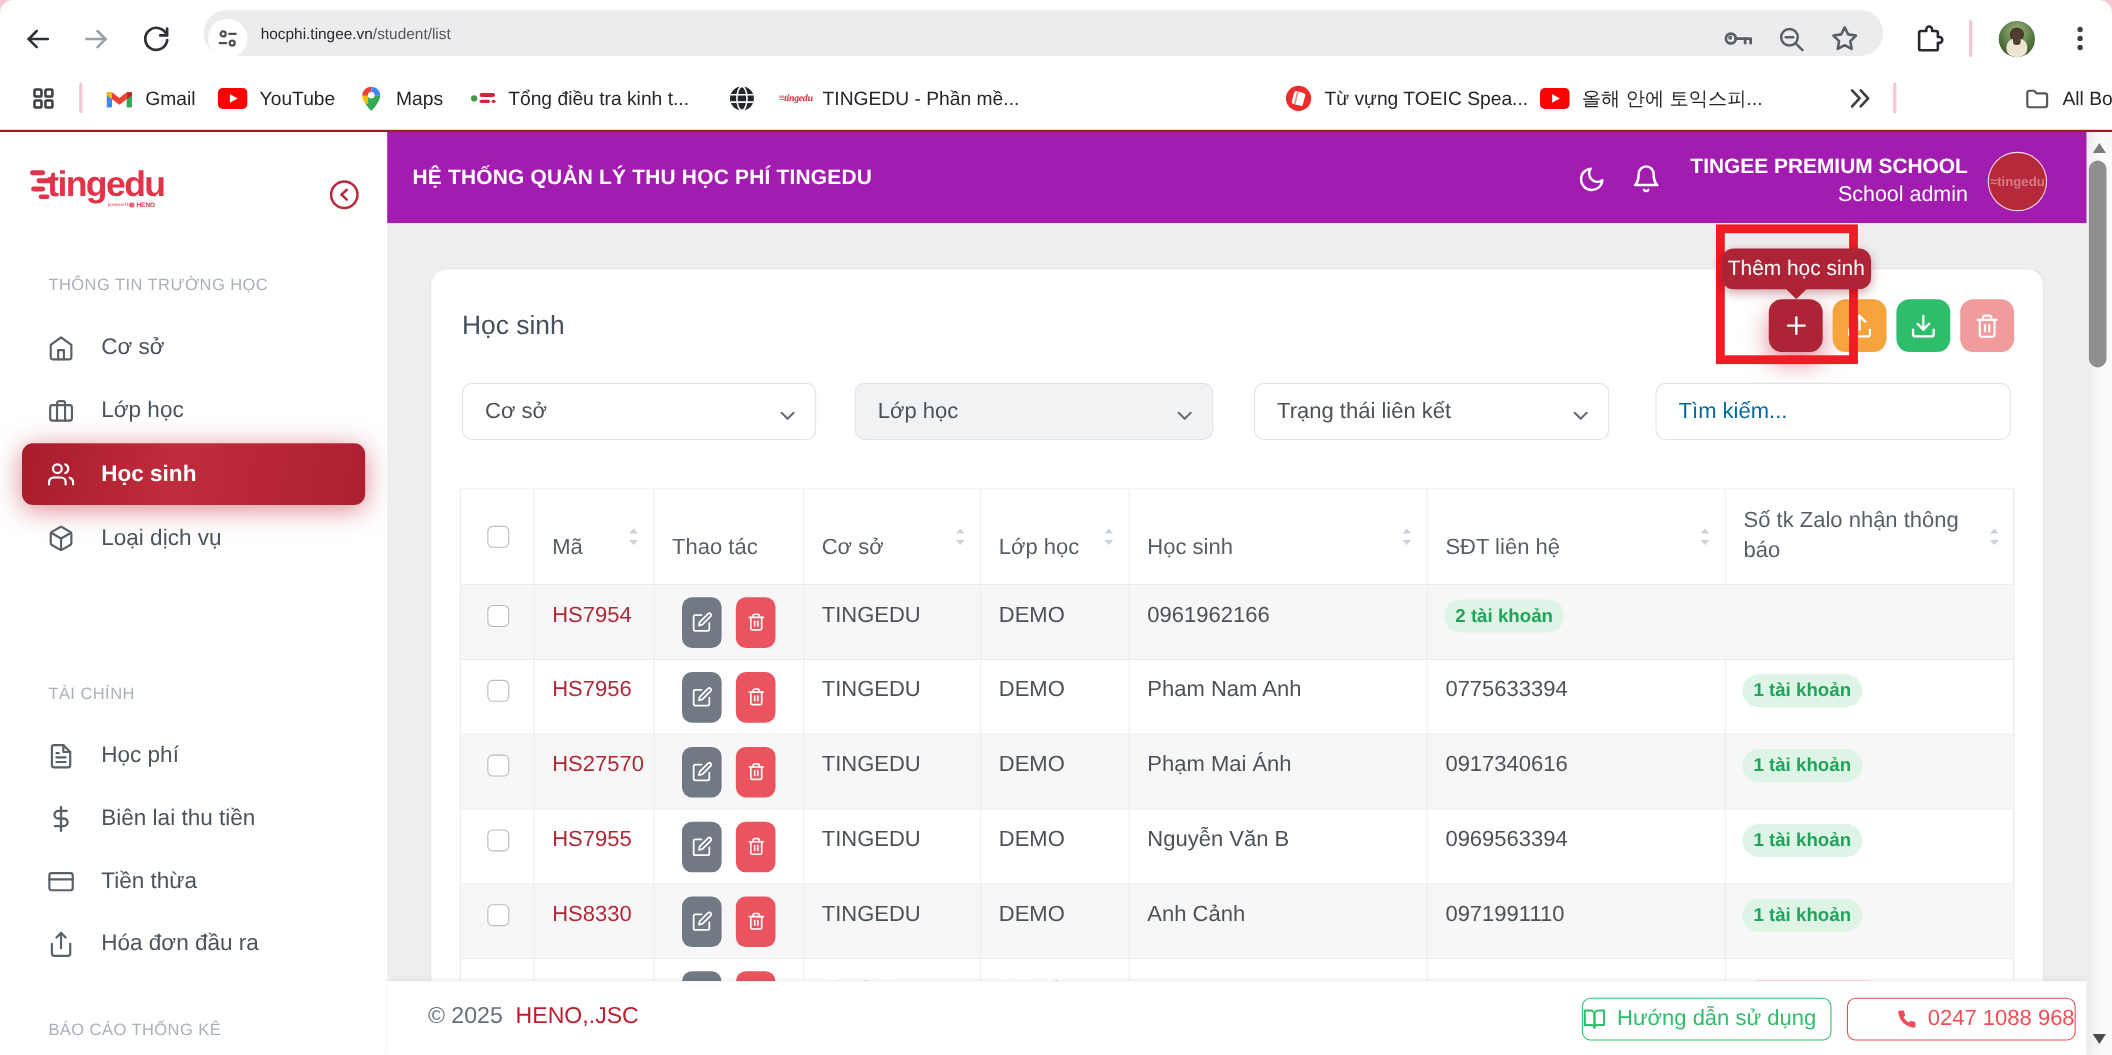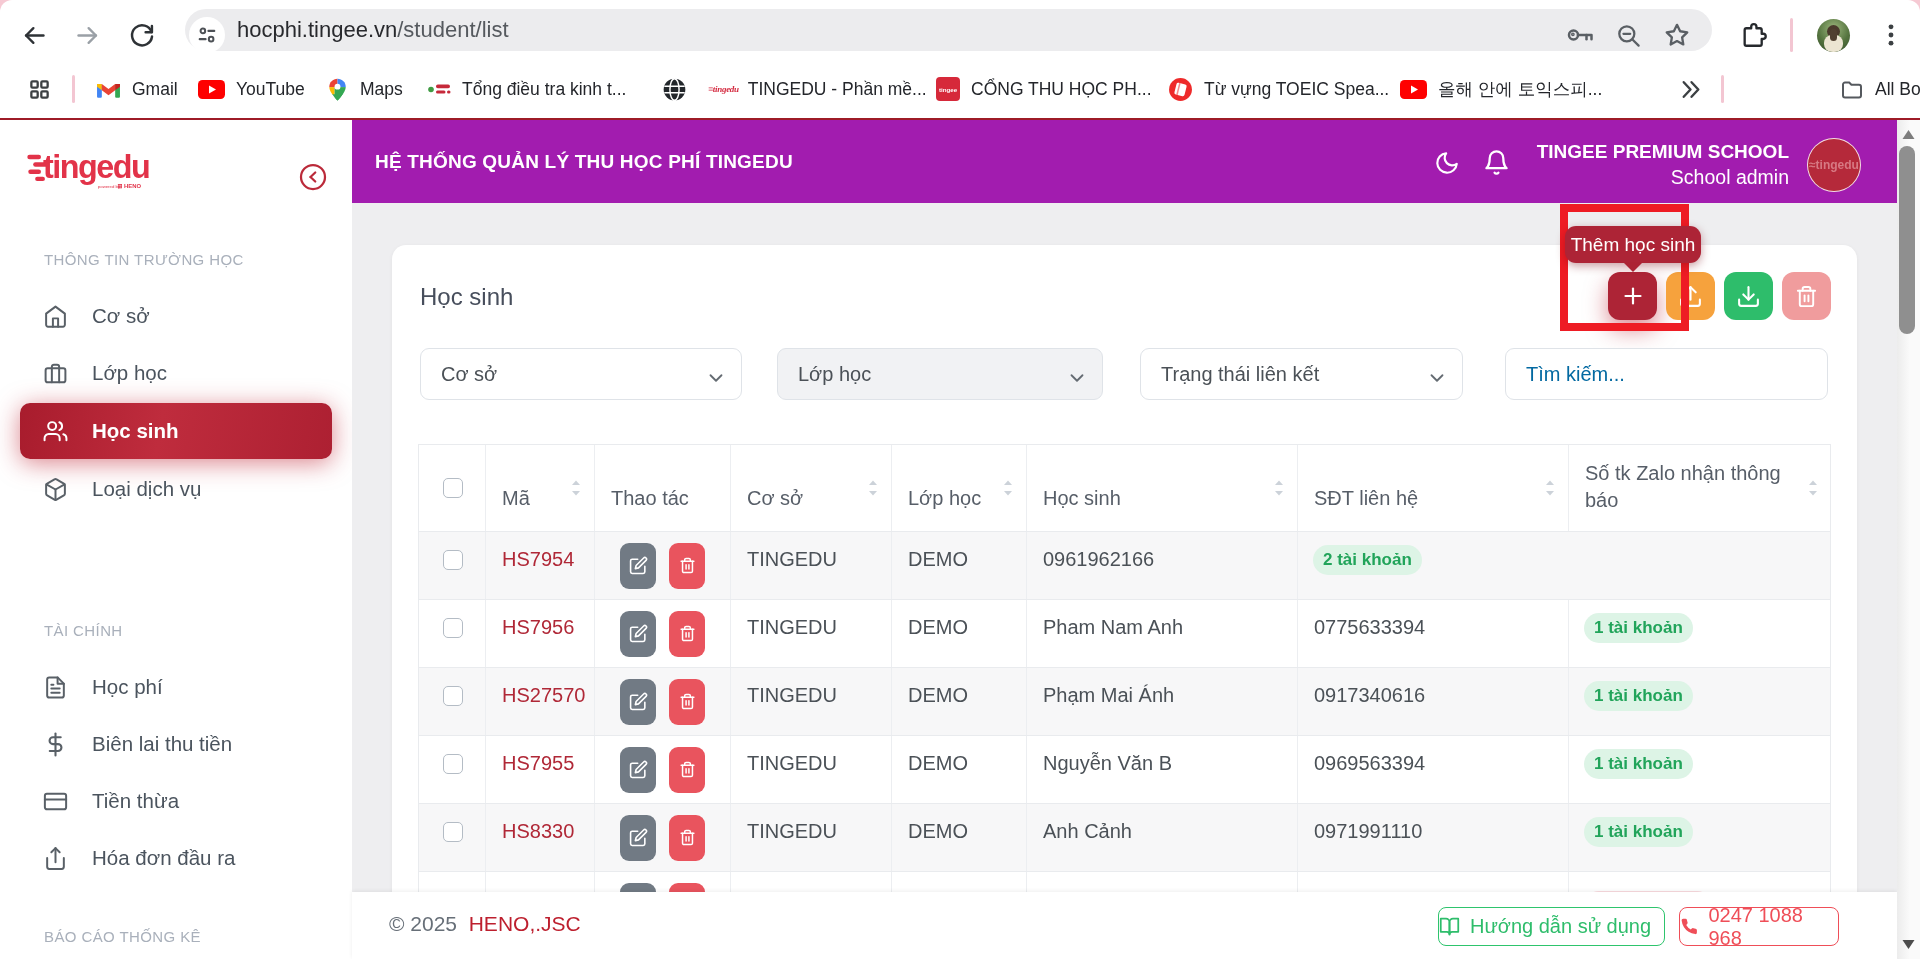--- a/index.html
+++ b/index.html
@@ -7,21 +7,21 @@
   body { font-family:"Liberation Sans", sans-serif; background:#fff; position:relative; }
   .abs { position:absolute; }
   svg { display:block; }
 
   
   #toolbar { left:0; top:0; width:1920px; height:60px; background:#fff; }
   .pinkcorner { width:22px; height:14px; background:#f6c9d3; top:0; }
   .pinkmask { width:36px; height:22px; background:#fff; top:0; }
   #urlpill { left:185px; top:9px; width:1527px; height:42px; background:#ececee; border-radius:21px; }
   #sitecircle { left:189px; top:17px; width:36px; height:36px; border-radius:50%; background:#fff; }
-  #urltext { left:237px; top:0; height:60px; line-height:60px; font-size:22px; color:#28292d; }
+  #urltext { left:237px; top:0; height:60px; line-height:60px; font-size:14px; color:#28292d; }
   #urltext span { color:#55595e; }
   .vsep { width:3px; background:#f3c6d2; border-radius:2px; }
 
   
   #bookmarks { left:0; top:60px; width:1920px; height:58px; background:#fff; }
   .bkitem { position:absolute; top:0; height:58px; display:flex; align-items:center; gap:11px; font-size:17.5px; color:#24262b; white-space:nowrap; }
   #redline { left:0; top:118px; width:1920px; height:2px; background:#9e1b27; }
 
   
   #sidebar { left:0; top:120px; width:352px; height:839px; background:#fff; }
@@ -207,27 +207,20 @@
     <svg width="25" height="25" viewBox="0 0 24 24">
         <circle cx="12" cy="12" r="10.4" fill="#23272b"></circle>
         <ellipse cx="12" cy="12" rx="4.4" ry="10.4" fill="none" stroke="#fff" stroke-width="1.4"></ellipse>
         <path d="M2.2 8.8h19.6 M2.2 15.2h19.6" stroke="#fff" stroke-width="1.4" fill="none"></path>
       </svg>
   </div>
   <div class="bkitem" style="left:708px;gap:9px;">
     <span style="font-size:9px;font-weight:700;font-style:italic;color:#d42b40;letter-spacing:-.3px;font-family:Liberation Serif, serif;">≡tingedu</span>
     <span>TINGEDU - Phần mề...</span>
   </div>
-  <div class="bkitem" style="left:936px;">
-    <svg width="24" height="24" viewBox="0 0 24 24">
-        <rect x="0" y="0" width="24" height="24" rx="4" fill="#d6293a"></rect>
-        <text x="12" y="14.5" font-size="6.2" font-weight="bold" fill="#fff" text-anchor="middle" font-family="Liberation Sans">tingee</text>
-      </svg>
-    <span>CỔNG THU HỌC PH...</span>
-  </div>
   <div class="bkitem" style="left:1168px;">
     <svg width="25" height="25" viewBox="0 0 24 24">
         <circle cx="12" cy="12" r="11" fill="#ee2b2b"></circle>
         <g transform="rotate(14 12 12)">
           <rect x="7" y="6.2" width="10" height="11.6" rx="1.8" fill="#fff"></rect>
           <rect x="9.2" y="6.2" width="1.5" height="11.6" fill="#ee2b2b" opacity=".55"></rect>
         </g>
       </svg>
     <span>Từ vựng TOEIC Spea...</span>
   </div>
@@ -708,21 +701,21 @@
 
 <div id="footer" class="abs">
   <div class="abs" style="left:37px;top:20px;font-size:21px;color:#676f78;">© 2025&nbsp; <span style="color:#bd1f2e;">HENO,.JSC</span></div>
   <div class="fbtn" style="left:1086px;width:227px;border:1.5px solid #2ec46d;color:#2ebd6b;justify-content:flex-start;gap:10px;">
     <svg width="21" height="21" viewBox="0 0 24 24" fill="none" stroke="#2ebd6b" stroke-width="2" stroke-linecap="round" stroke-linejoin="round">
         <path d="M2 3h6a4 4 0 0 1 4 4v14a3 3 0 0 0-3-3H2z"></path>
         <path d="M22 3h-6a4 4 0 0 0-4 4v14a3 3 0 0 1 3-3h7z"></path>
       </svg>
     Hướng dẫn sử dụng
   </div>
-  <div class="fbtn" style="left:1327px;width:160px;border:1.5px solid #ef4e58;color:#ef4e58;justify-content:flex-end;gap:10px;">
+  <div class="fbtn" style="left:1327px;width:208px;border:1.5px solid #ef4e58;color:#ef4e58;justify-content:flex-end;gap:10px;">
     <svg width="19" height="19" viewBox="0 0 24 24" fill="#ef4e58">
         <path d="M22 16.92v3a2 2 0 0 1-2.18 2 19.79 19.79 0 0 1-8.63-3.07 19.5 19.5 0 0 1-6-6 19.79 19.79 0 0 1-3.07-8.67A2 2 0 0 1 4.11 2h3a2 2 0 0 1 2 1.72c.13.96.36 1.9.7 2.81a2 2 0 0 1-.45 2.11L8.09 9.91a16 16 0 0 0 6 6l1.27-1.27a2 2 0 0 1 2.11-.45c.91.34 1.85.57 2.81.7A2 2 0 0 1 22 16.92z"></path>
       </svg>
     0247 1088 968
   </div>
 </div>
 
 <div id="pagescroll" class="abs">
   <svg class="abs" style="left:4px;top:8px" width="15" height="13" viewBox="0 0 15 13">
       <path d="M7.5 2 13.5 11H1.5z" fill="#7c7c7c"></path>

